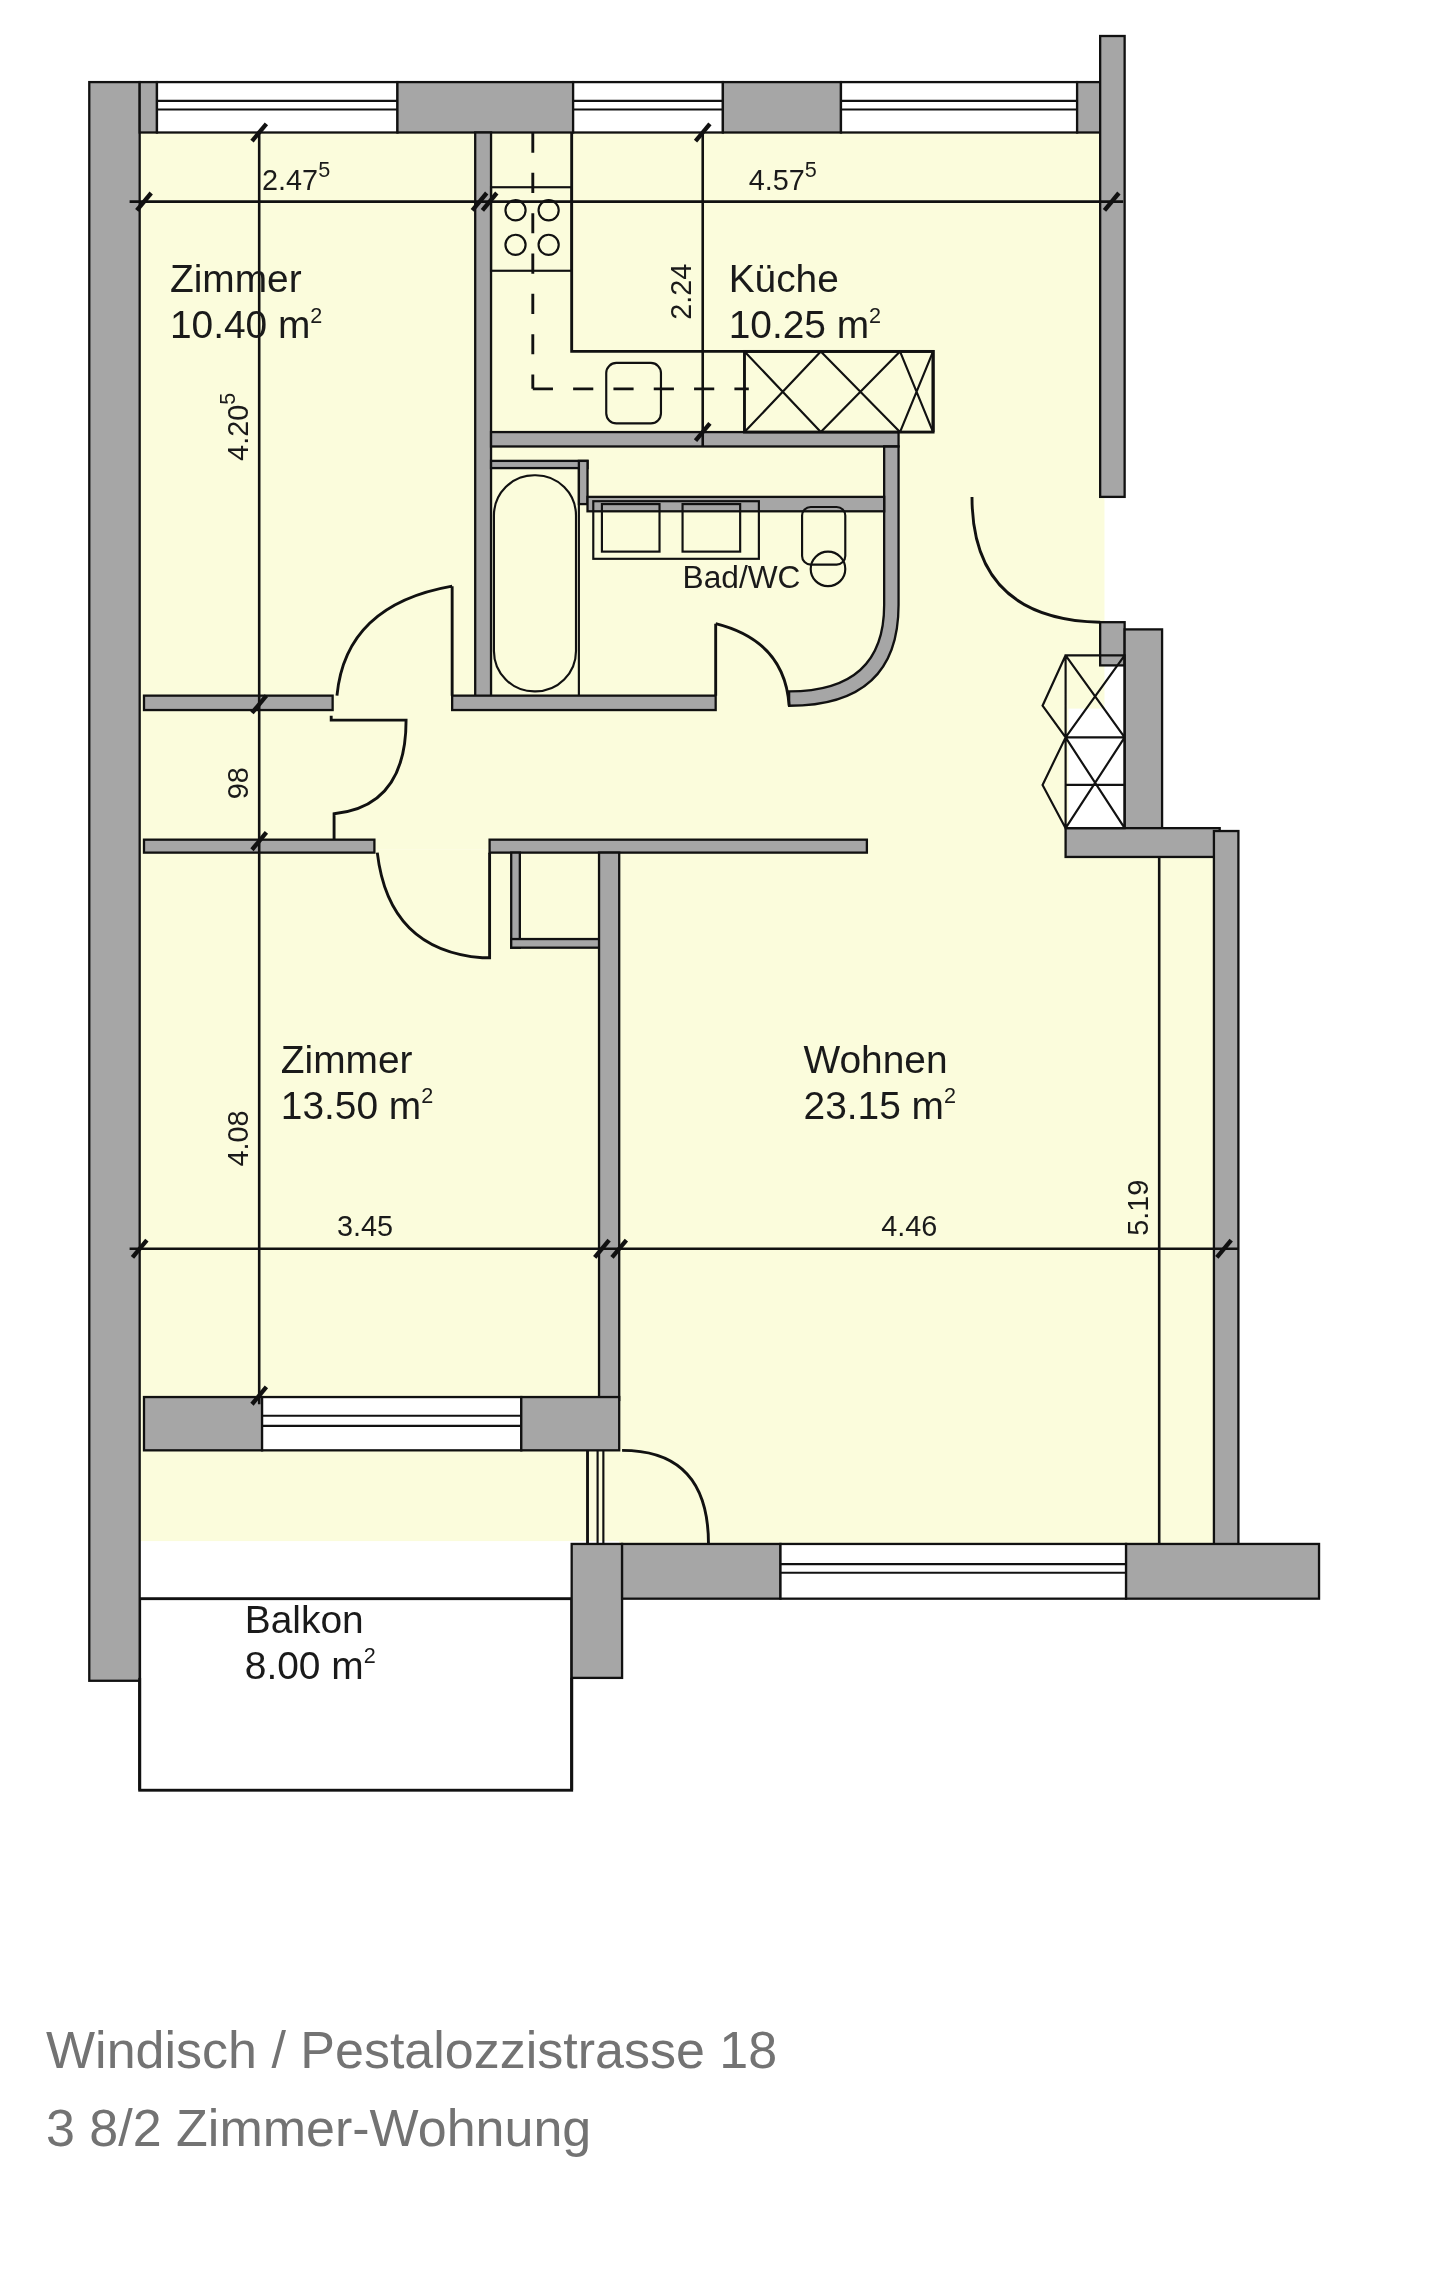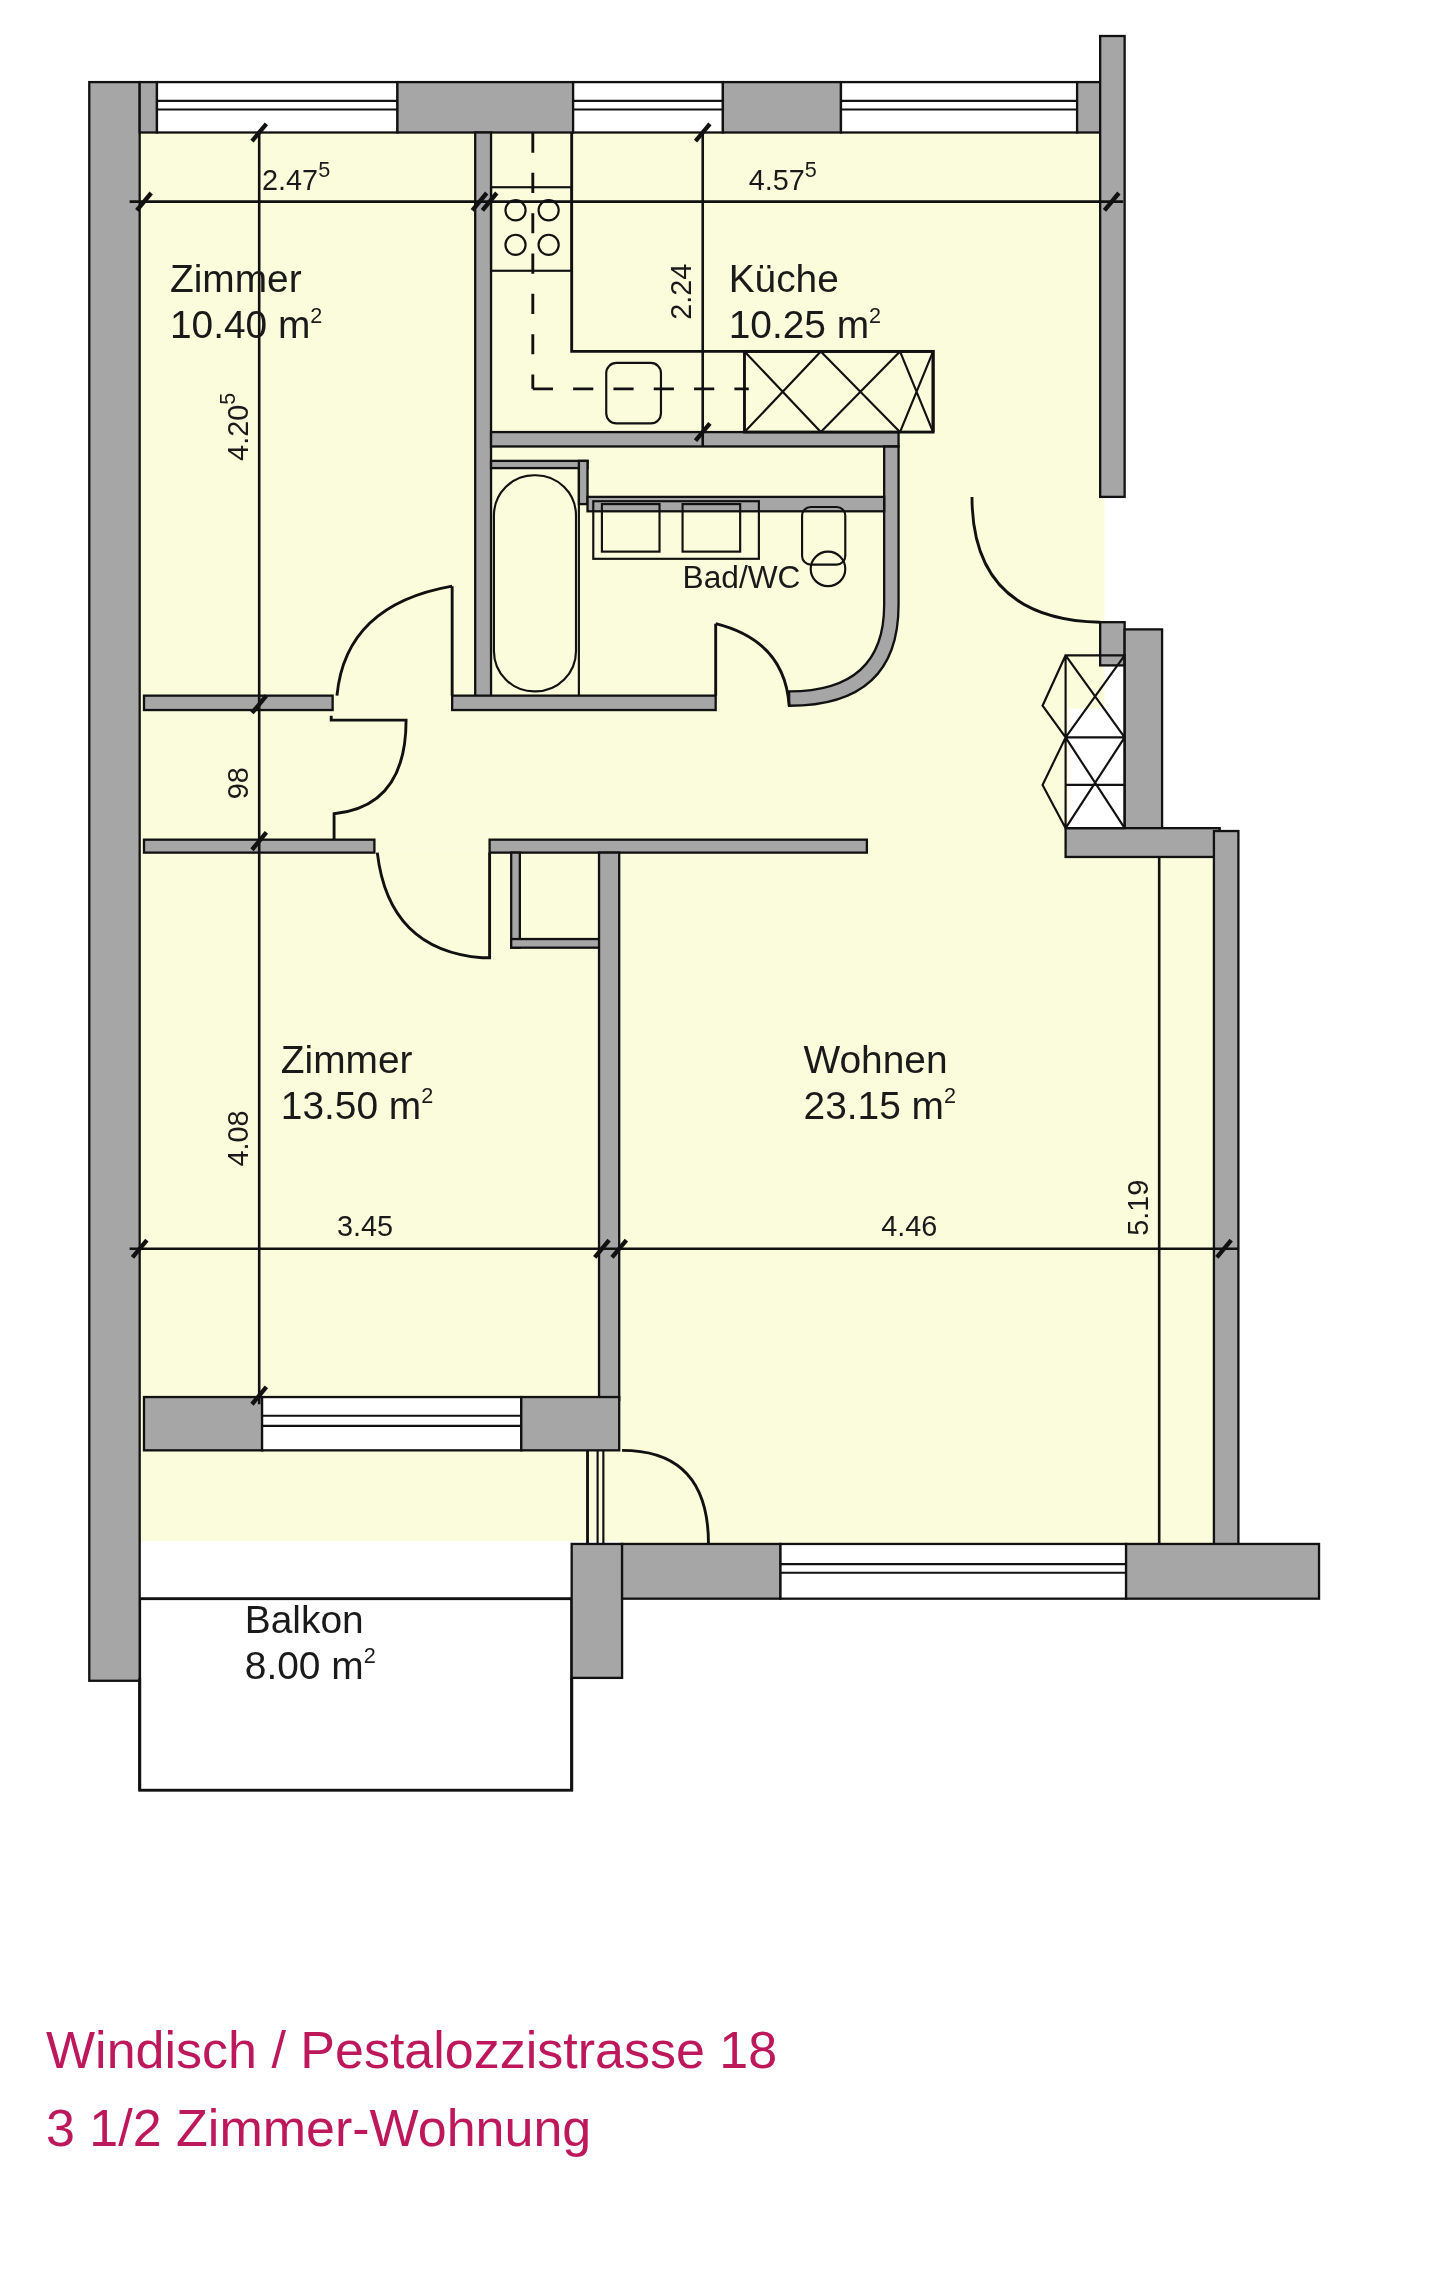--- a/index.html
+++ b/index.html
@@ -9,21 +9,21 @@
   .wall { fill:#a6a6a6; stroke:#111; stroke-width:1.6; }
   .line { stroke:#111; stroke-width:2; fill:none; }
   .thin { stroke:#111; stroke-width:1.5; fill:none; }
   .win { fill:#ffffff; stroke:#111; stroke-width:1.6; }
   .dim { stroke:#111; stroke-width:1.8; fill:none; }
   .tick { stroke:#111; stroke-width:3; }
   .lbl { font-family:"Liberation Sans", sans-serif; font-size:27px; fill:#1a1a1a; }
   .dimtxt { font-family:"Liberation Sans", sans-serif; font-size:20px; fill:#1a1a1a; }
   .sup { font-size:15px; }
   .dash { stroke:#111; stroke-width:2; stroke-dasharray:14 14; fill:none; }
-  .title { position:absolute; left:46px; font-size:52px; color:#be185d; font-family:"Liberation Sans", sans-serif; white-space:nowrap; }
+  .title { position:absolute; left:46px; font-size:52px; color:#737373; font-family:"Liberation Sans", sans-serif; white-space:nowrap; }
 </style>
 </head>
 <body>
 
 <svg id="plan" viewBox="0 0 1000 1590" preserveAspectRatio="none" xmlns="http://www.w3.org/2000/svg">
 
   <g>
     <rect class="room" x="97" y="92" width="670" height="400"></rect>
     <rect class="room" x="97" y="92" width="235" height="400"></rect>
     <rect class="room" x="675" y="340" width="90" height="150"></rect>
@@ -176,13 +176,13 @@
 
     <text class="lbl" x="558" y="745">Wohnen</text>
     <text class="lbl" x="558" y="777"><tspan>23.15 m</tspan><tspan class="sup" dy="-11">2</tspan></text>
 
     <text class="lbl" x="170" y="1134">Balkon</text>
     <text class="lbl" x="170" y="1166"><tspan>8.00 m</tspan><tspan class="sup" dy="-11">2</tspan></text>
   </g>
 </svg>
 
 <div class="title" style="top:2020px">Windisch / Pestalozzistrasse 18</div>
-<div class="title" style="top:2098px">3 1/2 Zimmer-Wohnung</div>
+<div class="title" style="top:2098px">3 8/2 Zimmer-Wohnung</div>
 
 </body></html>

